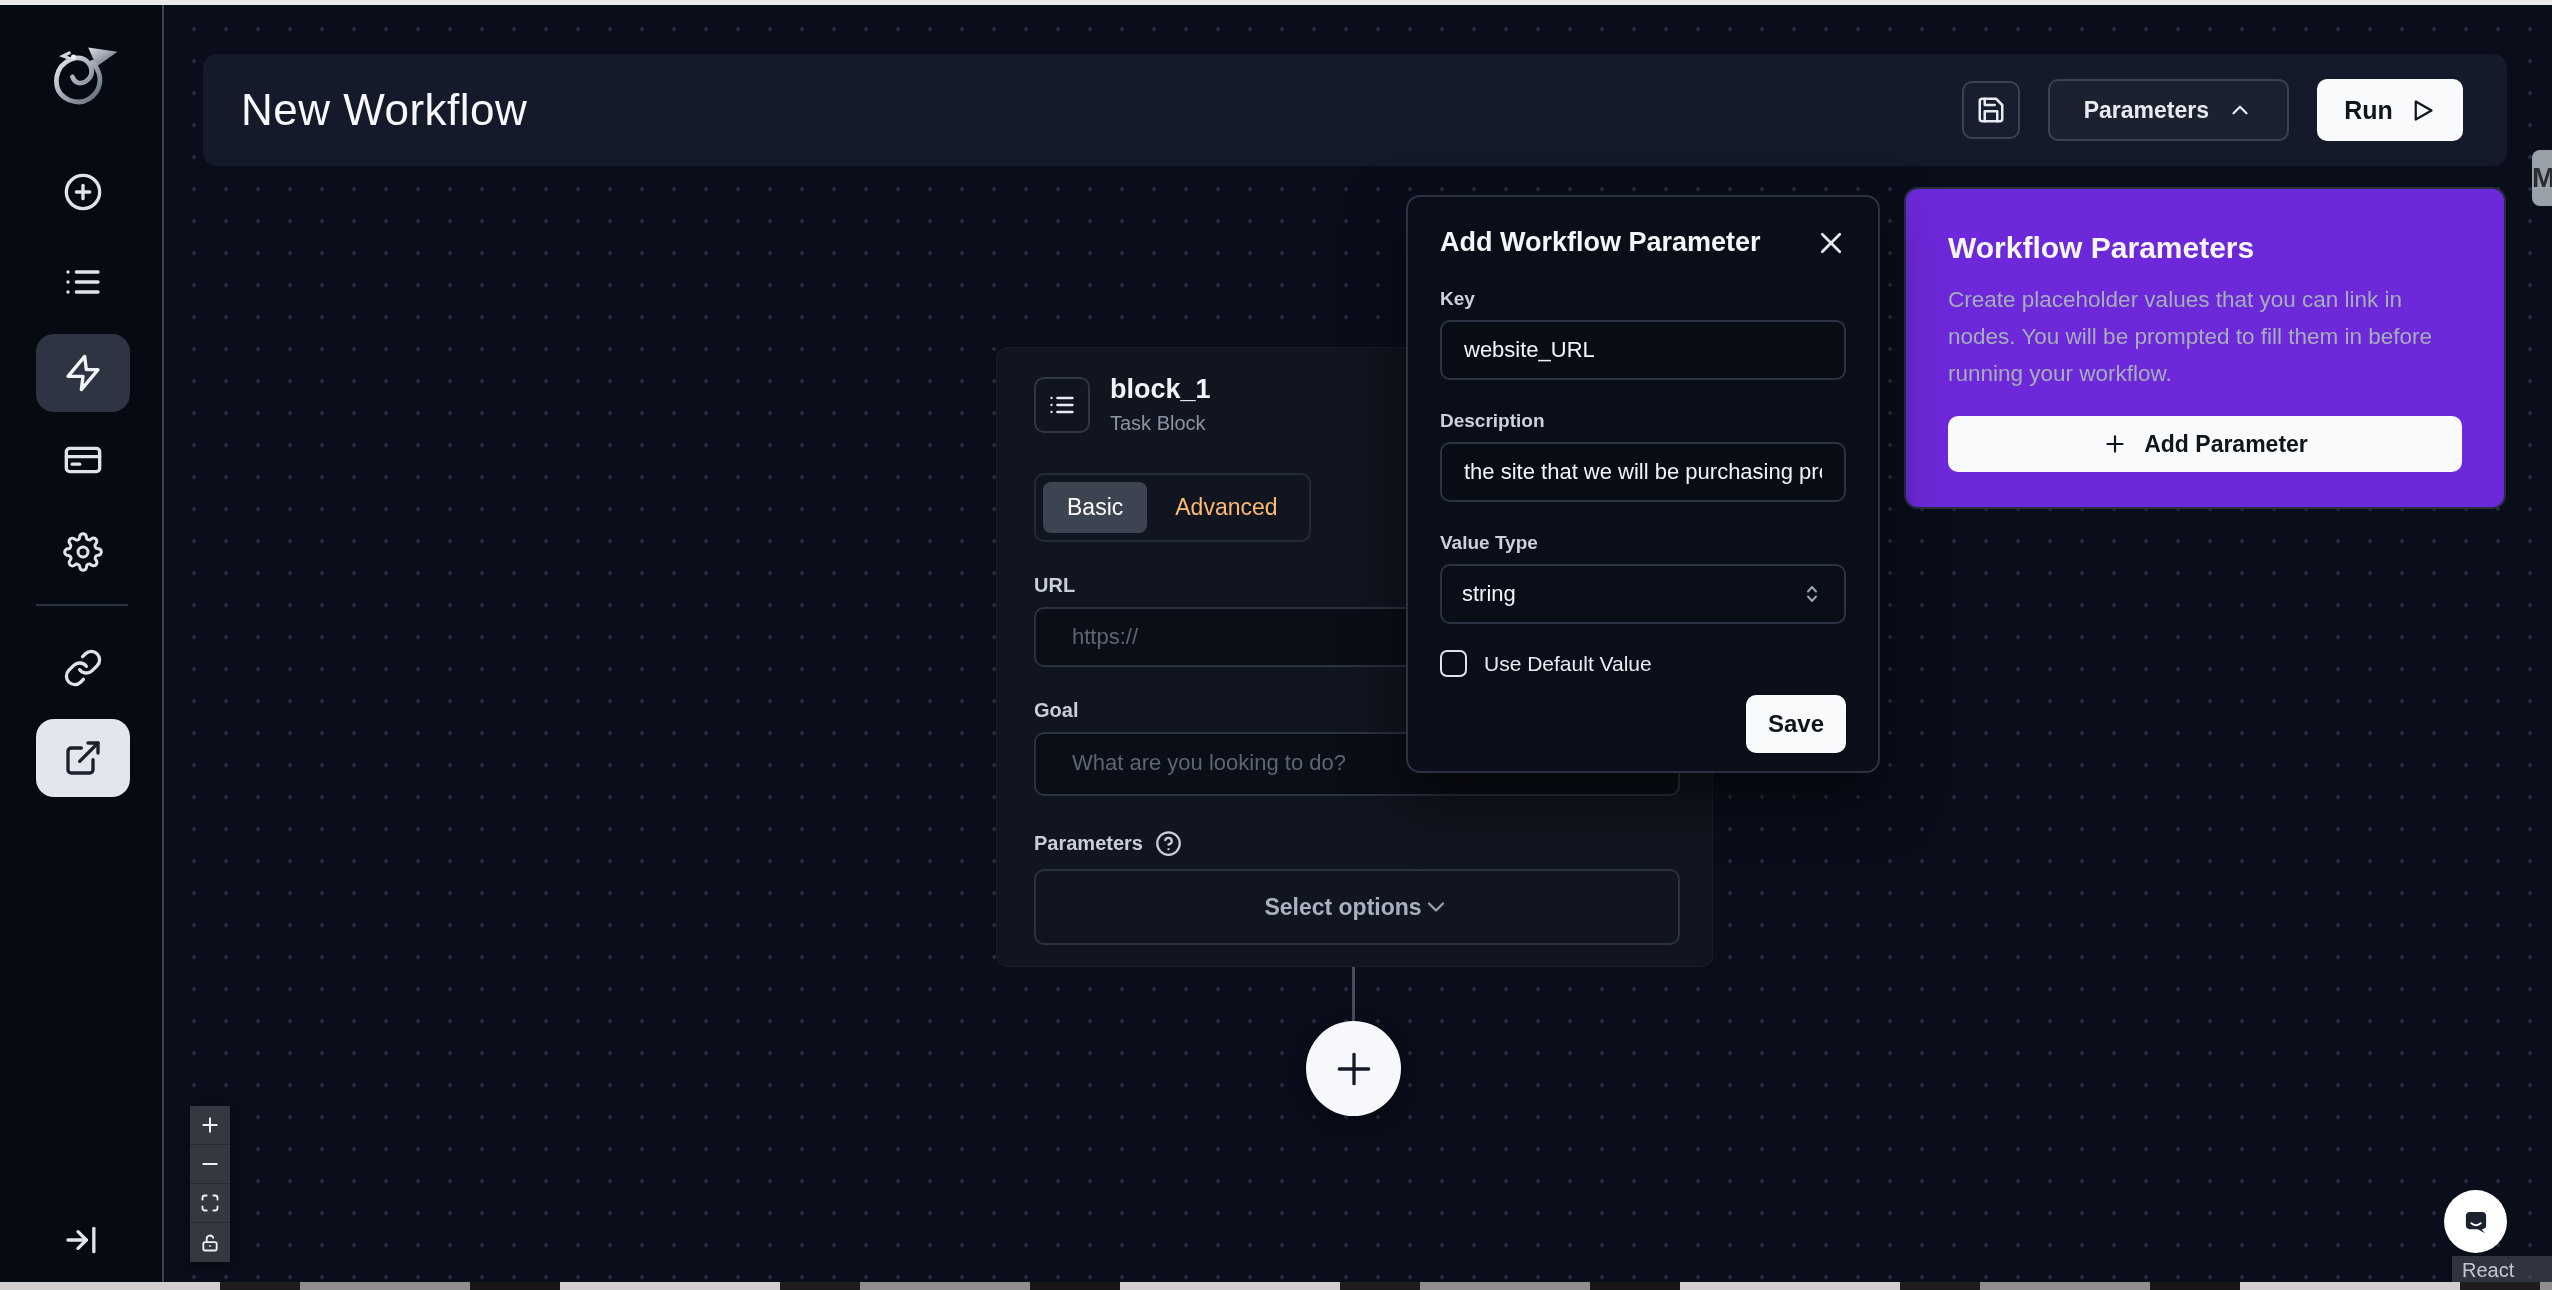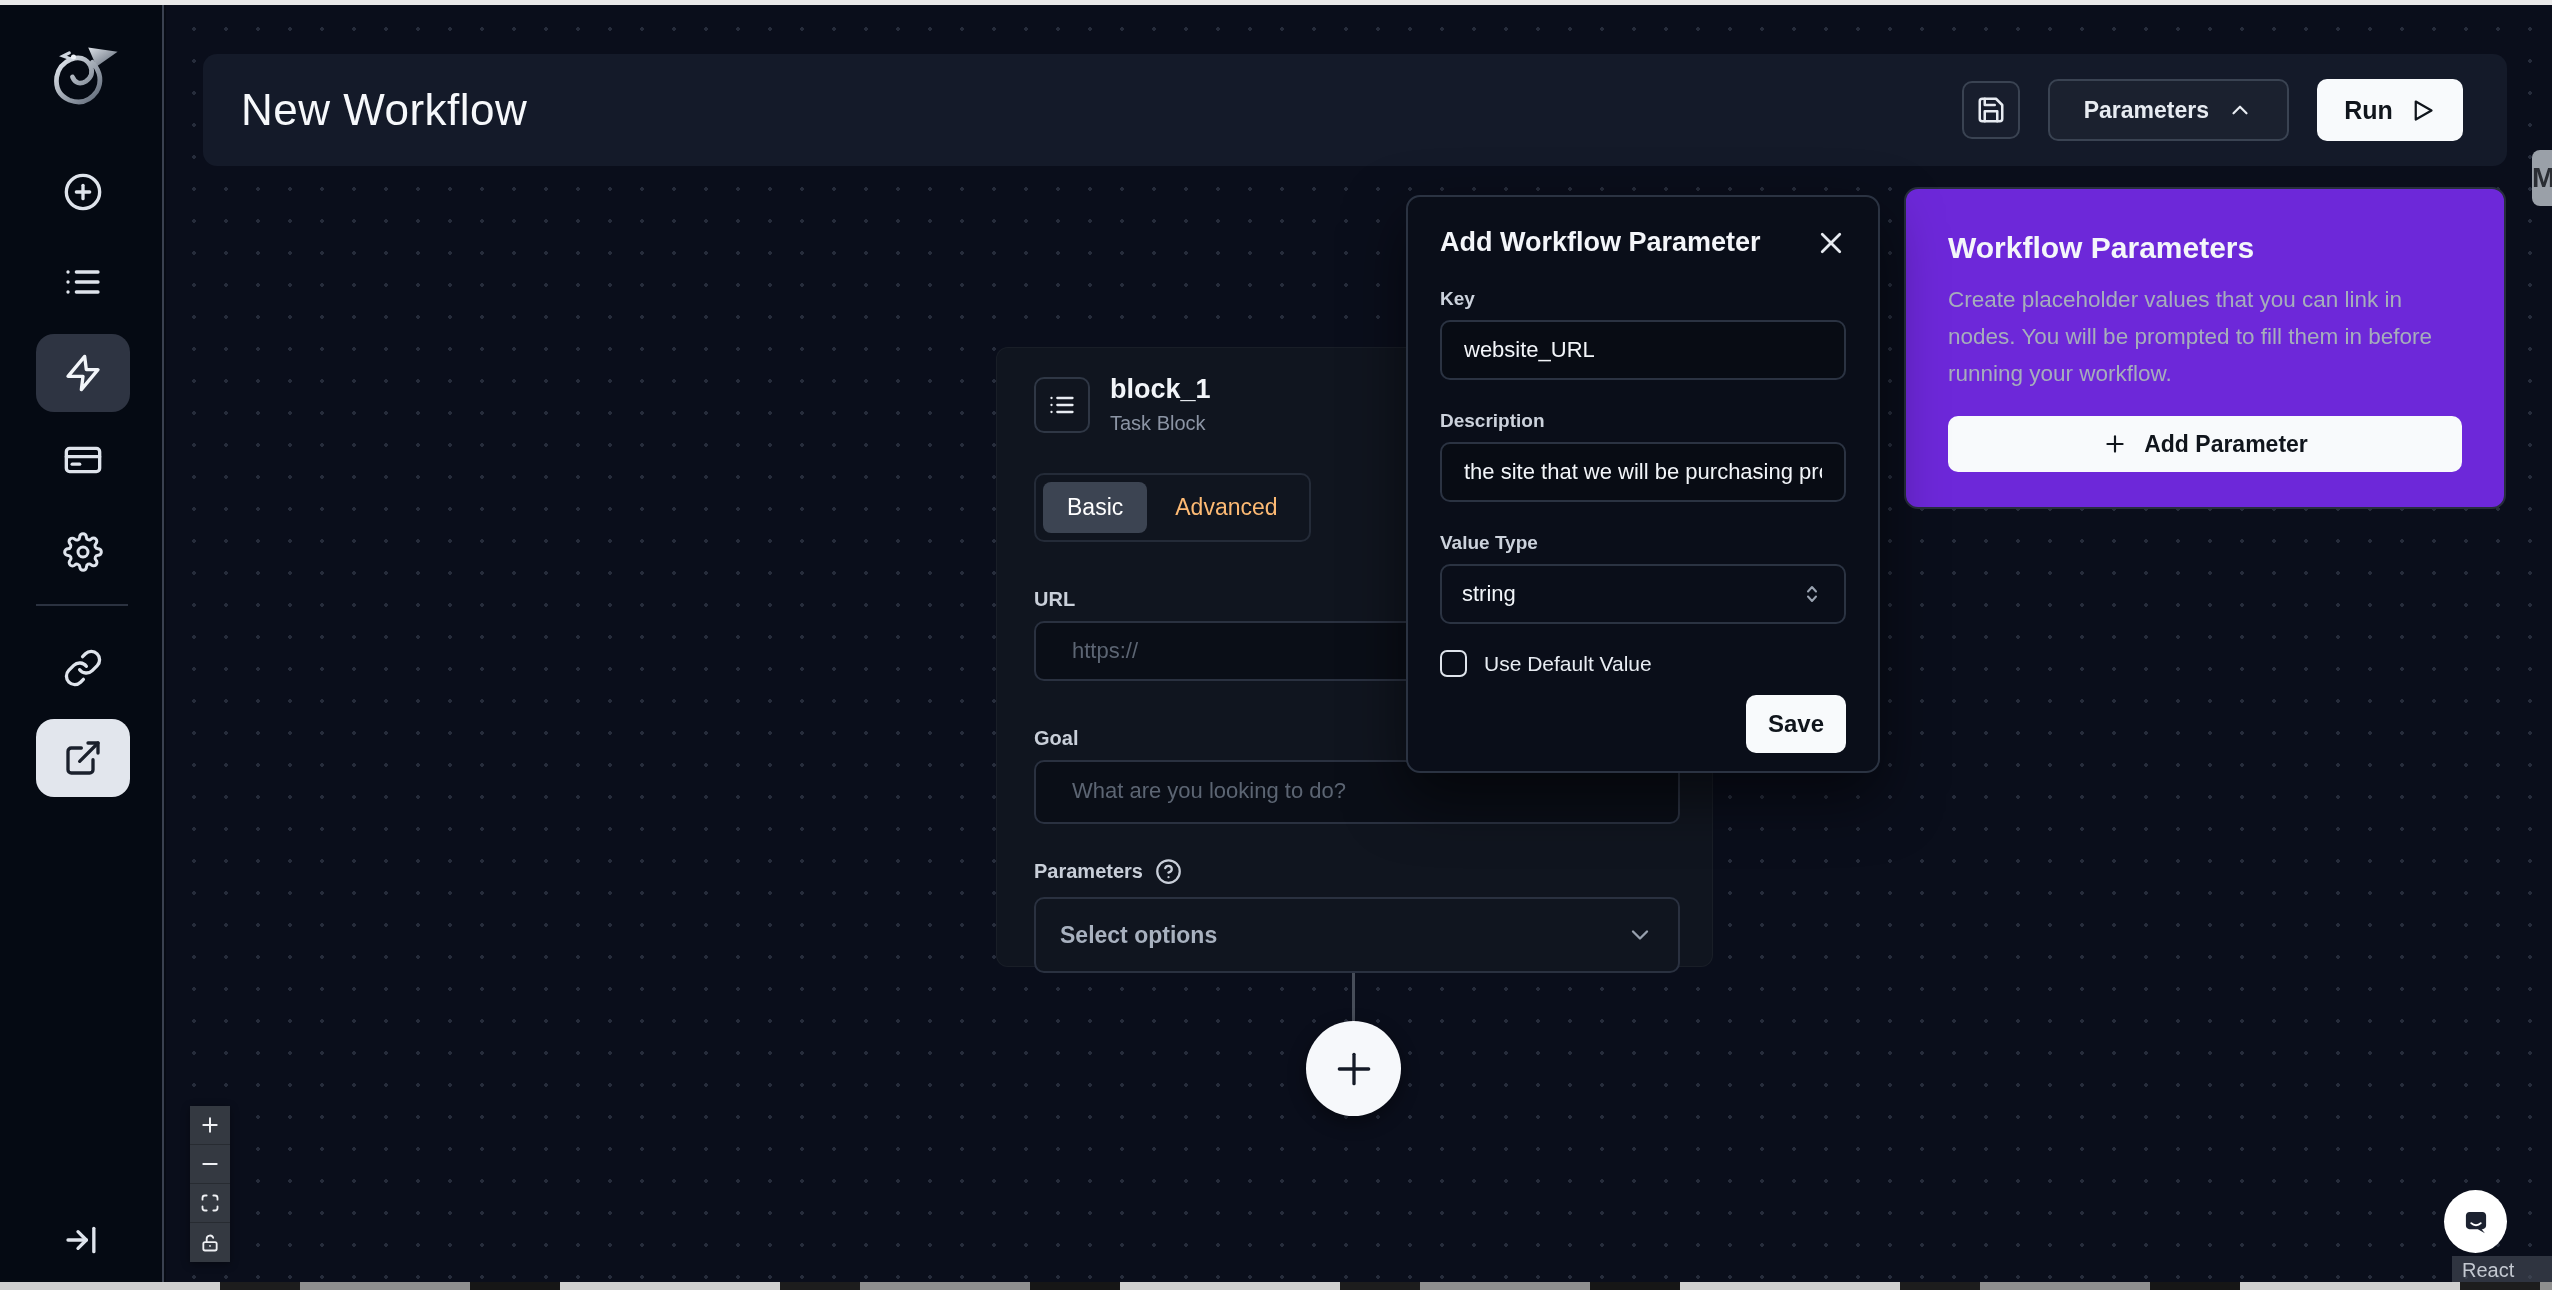--- a/index.html
+++ b/index.html
@@ -54,30 +54,30 @@
     border:1px solid rgba(255,255,255,0.04); border-radius:12px; padding:26px 37px; z-index:1; }
   .node-header { display:flex; align-items:center; gap:20px; }
   .node-icon-box { width:56px; height:56px; border:2px solid #2f3745; border-radius:10px; color:#e8ecf2;
     display:flex; align-items:center; justify-content:center; flex:0 0 auto; cursor:pointer; }
   .node-icon-box svg { width:28px; height:28px; }
   .node-title { font-size:27px; font-weight:600; color:#f2f5f9; }
   .node-subtitle { font-size:20px; color:#8b94a4; margin-top:7px; }
   .tabs { margin-top:38px; display:inline-flex; border:2px solid #242b38; border-radius:10px; padding:7px; gap:4px; }
   .tab { padding:12px 24px; font-size:23px; border-radius:8px; color:#fdba74; cursor:pointer; }
   .tab.active { background:#3c4452; color:#ffffff; }
-  .field-label { margin-top:46px; font-size:20px; font-weight:600; color:#c9cfd9; }
+  .field-label { margin-top:32px; font-size:20px; font-weight:600; color:#c9cfd9; }
   .text-field { margin-top:10px; width:646px; height:60px; background:#0a0e17; border:2px solid #2a3140;
     border-radius:10px; padding:0 36px; color:#f2f5f9; font-size:22px; font-family:inherit; outline:none; }
   .text-field::placeholder { color:#5c6573; }
   textarea.text-field { height:64px; padding-top:16px; resize:none; }
   .params-row { margin-top:30px; display:flex; align-items:center; gap:12px; }
   .params-row .field-label { margin-top:0; }
   .help-icon { width:27px; height:27px; color:#c9cfd9; cursor:pointer; }
   .select-box { margin-top:12px; width:646px; height:76px; border:2px solid #2a3140; border-radius:10px;
-    display:flex; align-items:center; justify-content:space-between; padding:0 24px; cursor:pointer; background:#10151f; }
+    display:flex; align-items:center; justify-content:center; padding:0 24px; cursor:pointer; background:#10151f; }
   .select-box .select-text { font-size:23px; font-weight:700; color:#a8b1bf; }
   .select-box svg { width:28px; height:28px; color:#97a0ae; }
 
   
   .connector { position:absolute; left:1352px; top:967px; width:3px; height:56px; background:#474d59; }
   .add-node-btn { position:absolute; left:1306px; top:1021px; width:95px; height:95px; border-radius:50%;
     background:#f6f8fb; color:#141a27; display:flex; align-items:center; justify-content:center;
     cursor:pointer; z-index:2; box-shadow:0 6px 18px rgba(0,0,0,0.4); }
   .add-node-btn svg { width:44px; height:44px; }
 

